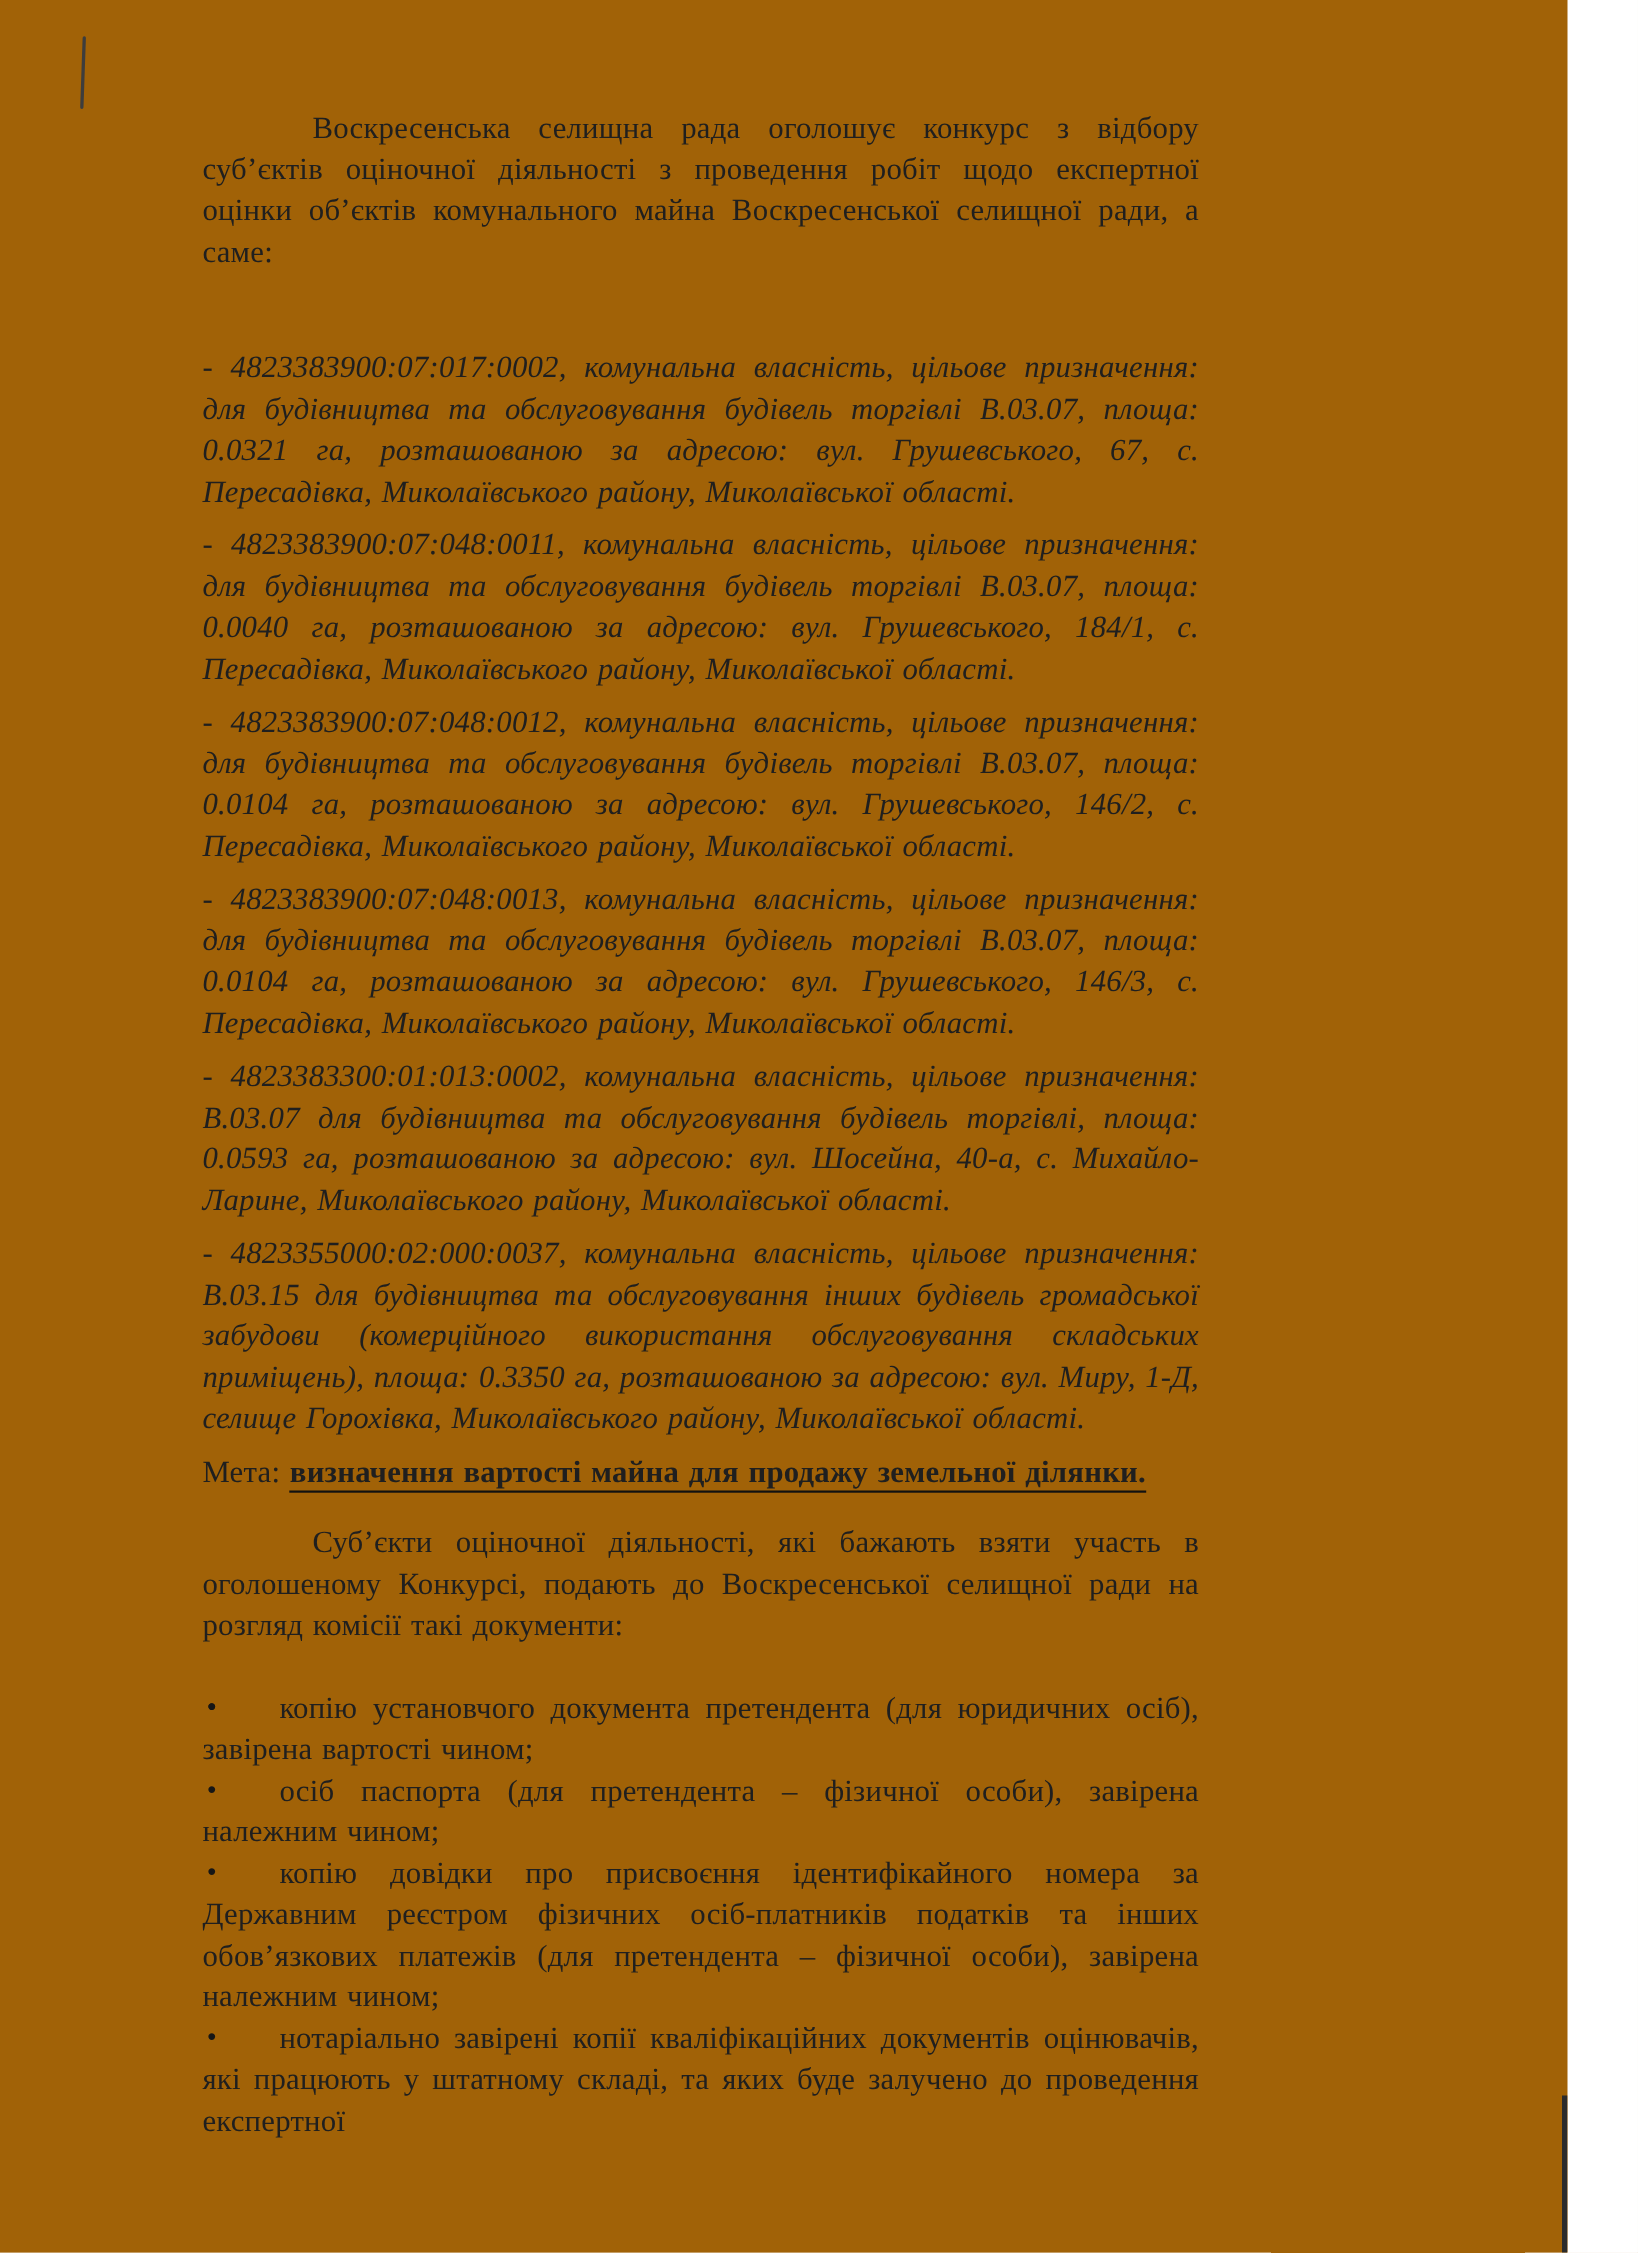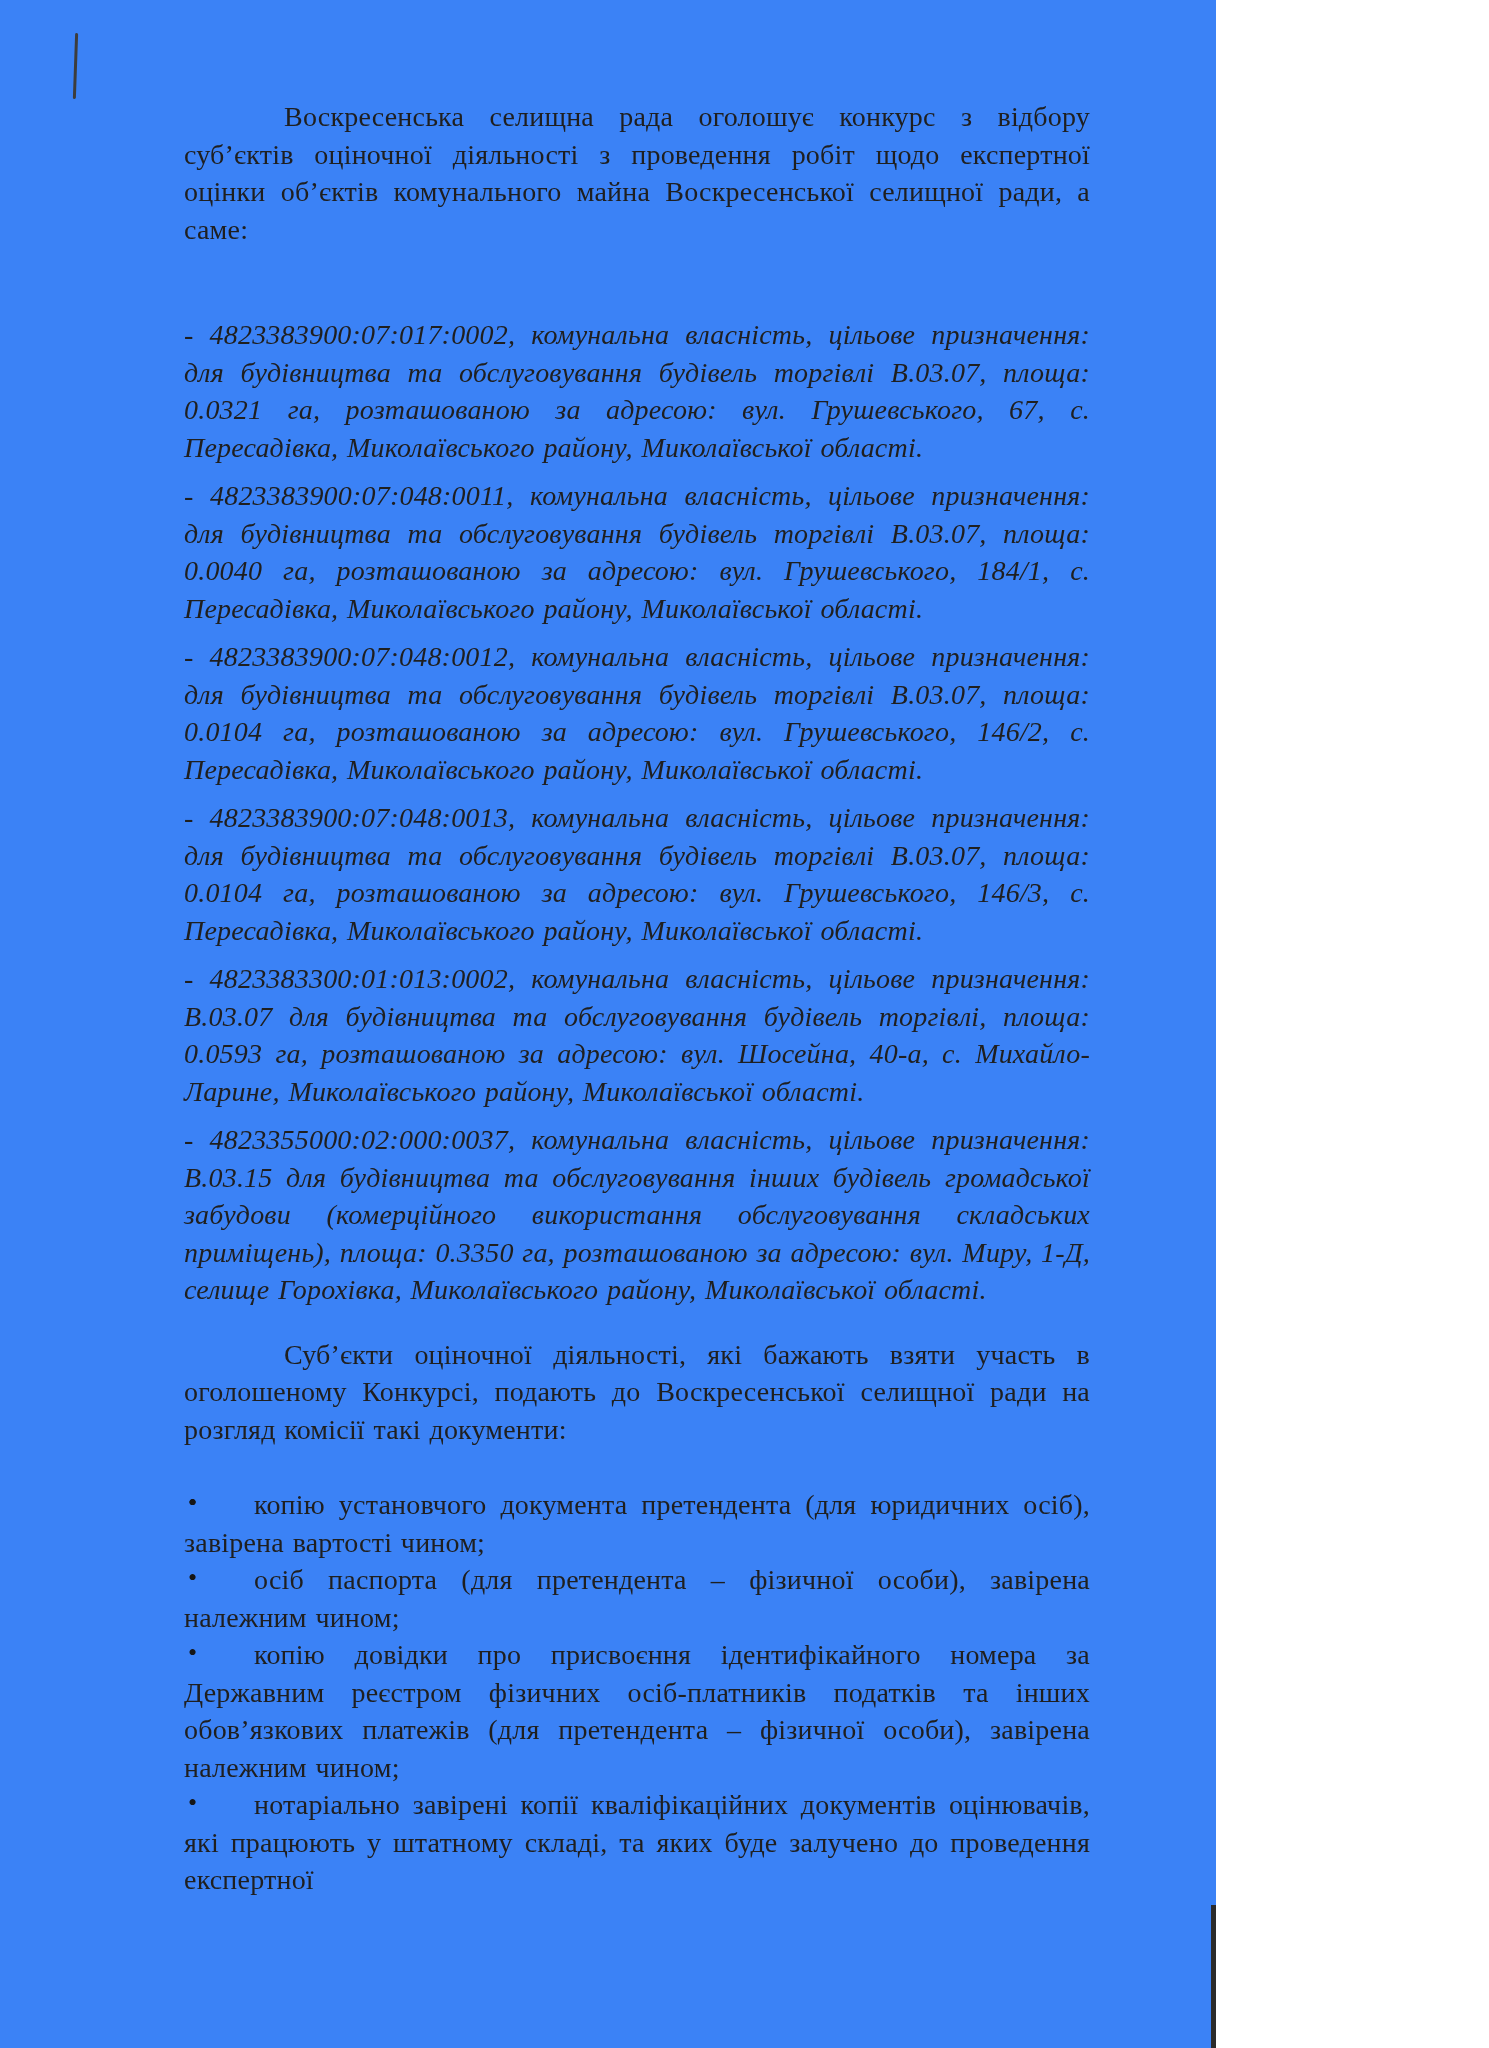--- a/index.html
+++ b/index.html
@@ -2,23 +2,23 @@
 <html lang="uk"><head>
 <meta charset="utf-8">
 <style>
   html, body {
     margin: 0;
     padding: 0;
     background: #ffffff;
   }
   .page {
     position: relative;
-    width: 1216px;
+    width: 1425px;
     height: 2048px;
-    background: #3b82f6;
+    background: #a16207;
     overflow: hidden;
     font-family: "Liberation Serif", "DejaVu Serif", serif;
     color: #1f1f1f;
   }
   .content {
     position: absolute;
     left: 184px;
     top: 98px;
     width: 906px;
     font-size: 28px;
@@ -96,20 +96,21 @@
     <p class="lot">- 4823383900:07:048:0011, комунальна власність, цільове призначення: для будівництва та обслуговування будівель торгівлі В.03.07, площа: 0.0040 га, розташованою за адресою: вул. Грушевського, 184/1, с. Пересадівка, Миколаївського району, Миколаївської області.</p>
 
     <p class="lot">- 4823383900:07:048:0012, комунальна власність, цільове призначення: для будівництва та обслуговування будівель торгівлі В.03.07, площа: 0.0104 га, розташованою за адресою: вул. Грушевського, 146/2, с. Пересадівка, Миколаївського району, Миколаївської області.</p>
 
     <p class="lot">- 4823383900:07:048:0013, комунальна власність, цільове призначення: для будівництва та обслуговування будівель торгівлі В.03.07, площа: 0.0104 га, розташованою за адресою: вул. Грушевського, 146/3, с. Пересадівка, Миколаївського району, Миколаївської області.</p>
 
     <p class="lot">- 4823383300:01:013:0002, комунальна власність, цільове призначення: В.03.07 для будівництва та обслуговування будівель торгівлі, площа: 0.0593 га, розташованою за адресою: вул. Шосейна, 40-а, с. Михайло-Ларине, Миколаївського району, Миколаївської області.</p>
 
     <p class="lot">- 4823355000:02:000:0037, комунальна власність, цільове призначення: В.03.15 для будівництва та обслуговування інших будівель громадської забудови (комерційного використання обслуговування складських приміщень), площа: 0.3350 га, розташованою за адресою: вул. Миру, 1-Д, селище Горохівка, Миколаївського району, Миколаївської області.</p>
 
+    <p class="meta-line"><span>Мета:</span> <span class="meta-text">визначення вартості майна для продажу земельної ділянки.</span></p>
 
     <p class="submission">Суб’єкти оціночної діяльності, які бажають взяти участь в оголошеному Конкурсі, подають до Воскресенської селищної ради на розгляд комісії такі документи:</p>
 
     <div class="req">
       <span class="req-marker">•</span>
     </div>
 
     <div class="req">
       <span class="req-marker">•</span>
       <span>копію установчого документа претендента (для юридичних осіб), завірена вартості чином;</span>

